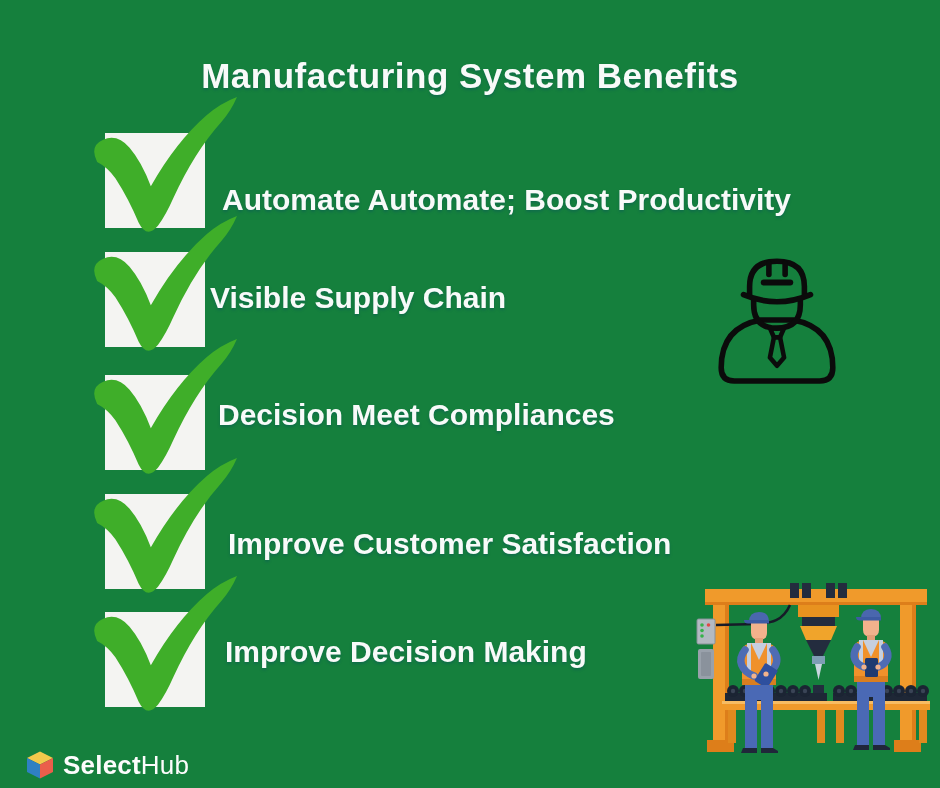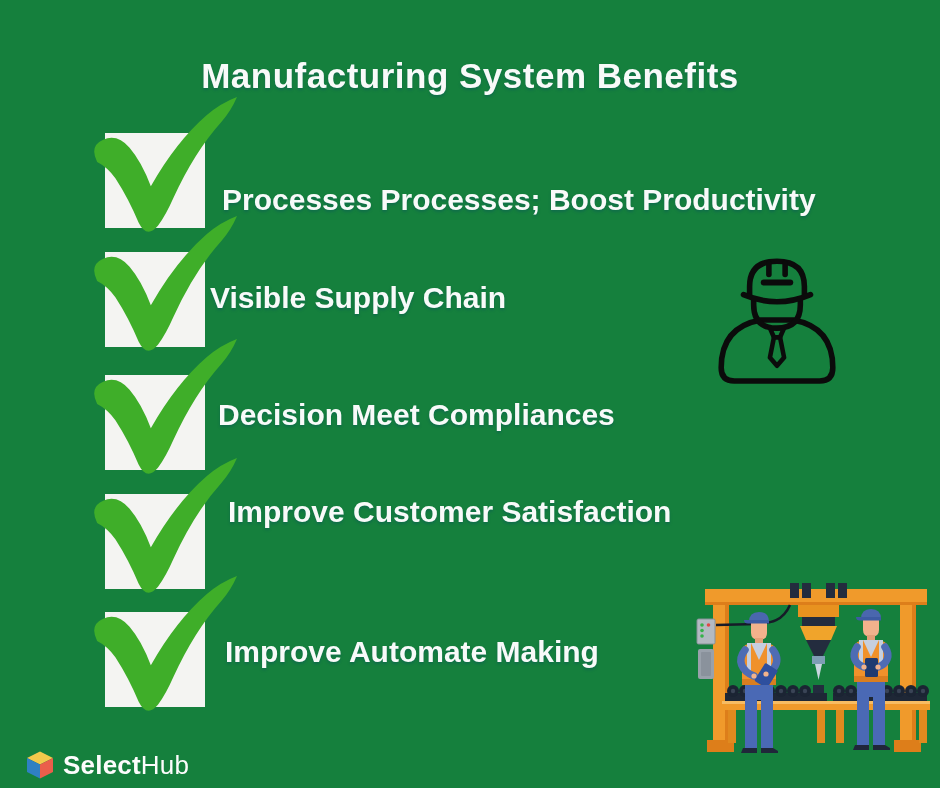--- a/index.html
+++ b/index.html
@@ -46,21 +46,21 @@
   </svg>
 
   <div>
 
     <div class="benefit-row" style="top:0">
       <div class="checkbox" style="top:133px">
         <svg class="check-svg" viewBox="0 0 150 138">
             <use href="#checkmark"></use>
           </svg>
       </div>
-      <div class="benefit-label" style="left:222px;top:200px">Processes Processes; Boost Productivity</div>
+      <div class="benefit-label" style="left:222px;top:200px">Automate Automate; Boost Productivity</div>
     </div>
 
     <div class="benefit-row" style="top:0">
       <div class="checkbox" style="top:252px">
         <svg class="check-svg" viewBox="0 0 150 138">
             <use href="#checkmark"></use>
           </svg>
       </div>
       <div class="benefit-label" style="left:210px;top:298px">Visible Supply Chain</div>
     </div>
@@ -73,30 +73,30 @@
       </div>
       <div class="benefit-label" style="left:218px;top:415px">Decision Meet Compliances</div>
     </div>
 
     <div class="benefit-row" style="top:0">
       <div class="checkbox" style="top:494px">
         <svg class="check-svg" viewBox="0 0 150 138">
             <use href="#checkmark"></use>
           </svg>
       </div>
-      <div class="benefit-label" style="left:228px;top:512px">Improve Customer Satisfaction</div>
+      <div class="benefit-label" style="left:228px;top:544px">Improve Customer Satisfaction</div>
     </div>
 
     <div class="benefit-row" style="top:0">
       <div class="checkbox" style="top:612px">
         <svg class="check-svg" viewBox="0 0 150 138">
             <use href="#checkmark"></use>
           </svg>
       </div>
-      <div class="benefit-label" style="left:225px;top:652px">Improve Automate Making</div>
+      <div class="benefit-label" style="left:225px;top:652px">Improve Decision Making</div>
     </div>
 
   </div>
 
   <svg class="engineer" viewBox="0 0 124 136" fill="none" stroke="#0B0B0B" stroke-width="5.5" stroke-linecap="round" stroke-linejoin="round">
     <path d="M7,118 Q7,78 46,71 L78,71 Q117,78 117,118 Q117,131 104,131 L20,131 Q7,131 7,118 Z"></path>
     <path d="M39,50 L39,56 Q39,79 62,79 Q85,79 85,56 L85,50"></path>
     <path d="M35,46 L35,38 Q35,13 62,13 Q89,13 89,38 L89,46"></path>
     <path d="M29,46 Q62,60 95,46"></path>
     <path d="M49,34 L75,34" stroke-width="6"></path>

